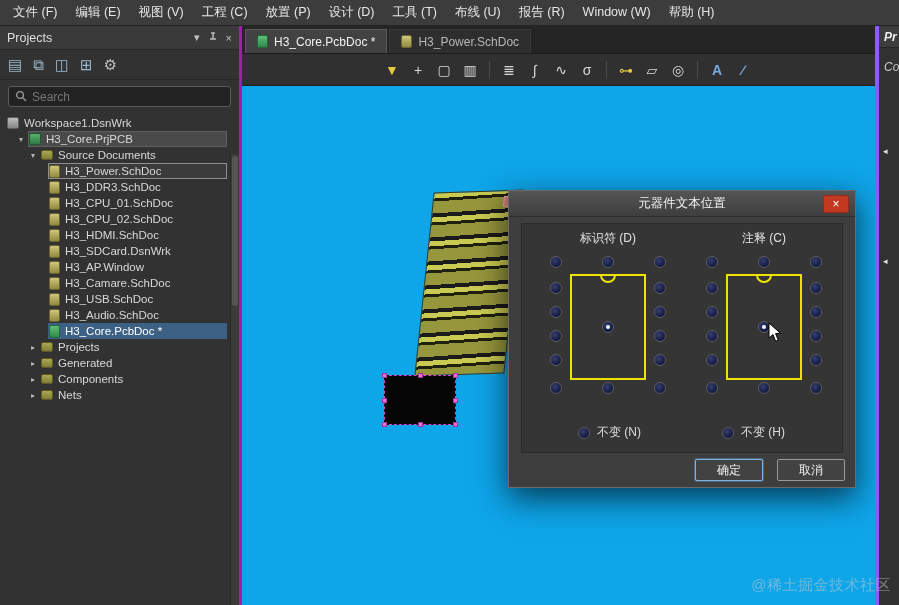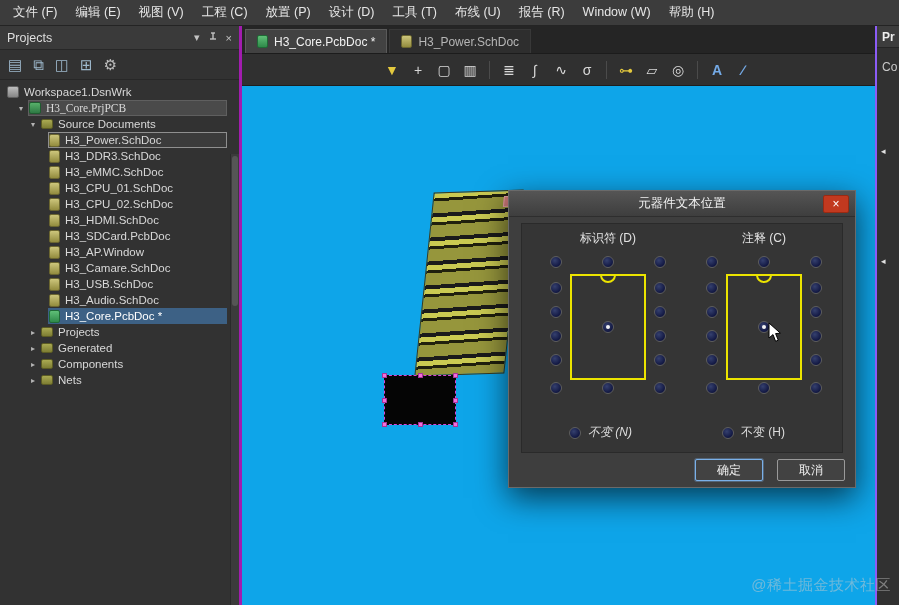--- a/index.html
+++ b/index.html
@@ -37,21 +37,21 @@
               white-space:nowrap; margin-right:12px; cursor:default; }
   .lv0 { padding-left:6px; } .lv1 { padding-left:16px; } .lv2 { padding-left:28px; } .lv3 { padding-left:48px; }
   .arrow { width:10px; margin-right:2px; color:#b4b4b4; font-size:8px; text-align:center; flex:none; }
   .fill { display:flex; align-items:center; gap:5px; height:16px; flex:1; min-width:0; padding:0 3px 0 1px; }
   .t-icon { width:12px; height:12px; border-radius:2px; flex:none; }
   .ic-ws  { background:linear-gradient(#bdbdbd,#868686); border:1px solid #606060; }
   .ic-prj { background:linear-gradient(#57b06a,#2e7a44); border:1px solid #1f5c30; }
   .ic-folder { background:linear-gradient(#aaaa52,#7d7d33); border:1px solid #5c5c24; height:10px; }
   .ic-sch { background:linear-gradient(#cdc67c,#938c3e); border:1px solid #6b6630; width:11px; height:13px; }
   .ic-pcb { background:linear-gradient(#5fbf77,#2f8a4a); border:1px solid #1f6a36; width:11px; height:13px; }
-  .row-soft  .fill { background:#4a4a4a; outline:1px solid #5f5f5f; outline-offset:-1px;font-family:Liberation Serif, serif; }
+  .row-soft  .fill { background:#4a4a4a; outline:1px solid #5f5f5f; outline-offset:-1px; }
   .row-focus .fill { background:#3b3b3b; outline:1px solid #8f8f8f; outline-offset:-1px; }
   .row-selected .fill { background:#3d6185; }
   .row-selected .t-label { color:#ffffff; }
   .vscroll { position:absolute; top:128px; bottom:0; right:0; width:9px; background:#3b3b3b; border-left:1px solid #2a2a2a; }
   .vscroll .thumb { position:absolute; top:2px; left:1px; right:1px; height:150px; background:#555555; border-radius:3px; }
 
   
   .main { position:absolute; top:26px; left:242px; right:24px; bottom:0; display:flex; flex-direction:column; background:#282828; }
   .tabbar { height:28px; background:#252525; border-bottom:1px solid #1c1c1c; display:flex; align-items:flex-end; padding-left:3px; }
   .tab { height:24px; display:flex; align-items:center; gap:6px; padding:0 11px; font-size:12px; margin-right:2px; cursor:default; }
@@ -99,29 +99,29 @@
            background:radial-gradient(circle at 38% 35%, #35406e 0%, #141a45 65%, #0c1030 100%);
            border:1px solid #5d5d5d; }
   .radio.sel::after { content:""; position:absolute; left:3px; top:3px; width:4px; height:4px; border-radius:50%; background:#f2f2f2; }
   .r-c1{left:2px;} .r-c2{left:54px;} .r-c3{left:106px;}
   .r-r0{top:26px;} .r-r1{top:52px;} .r-r2{top:76px;} .r-r3{top:100px;} .r-r4{top:124px;} .r-r5{top:152px;}
   .r-ctr{left:54px; top:91px;}
   .chip { position:absolute; left:22px; top:44px; width:76px; height:106px; border:2px solid #ece400; overflow:hidden; }
   .chip .notch { position:absolute; top:-9px; left:50%; transform:translateX(-50%); width:16px; height:16px;
                  border-radius:50%; background:#353535; border:2px solid #ece400; }
   .opt { position:absolute; top:200px; display:flex; align-items:center; gap:7px; color:#dcdcdc; font-size:12px; }
-  .opt1 { left:47px;font-style:italic; } .opt2 { left:200px; }
+  .opt1 { left:56px; } .opt2 { left:200px; }
   .opt .radio { position:static; flex:none; }
   .dlg-buttons { position:absolute; right:10px; bottom:6px; display:flex; gap:14px; }
   .btn { height:22px; padding:0 21px; background:#424242; border:1px solid #9a9a9a; border-radius:2px;
          color:#efefef; font-size:12px; display:flex; align-items:center; justify-content:center; cursor:default; }
   .btn.primary { border-color:#7ab0e8; box-shadow:0 0 0 1px rgba(122,176,232,.35); }
 
   
-  .right-strip { position:absolute; top:26px; right:0; width:24px; bottom:0; background:#313131; border-left:2px solid #8b5cf6; z-index:2; }
+  .right-strip { position:absolute; top:26px; right:0; width:24px; bottom:0; background:#313131; border-left:4px solid #8b5cf6; z-index:2;font-style:italic; }
   .rs-header { height:22px; background:#3d3d3d; border-bottom:1px solid #252525; color:#ededed;
                font-size:12px; font-weight:bold; display:flex; align-items:center; padding-left:5px; overflow:hidden; }
   .rs-item { margin-top:12px; padding-left:5px; color:#c9c9c9; font-size:12px; overflow:hidden; }
   .rs-arrow { position:absolute; left:4px; color:#e2e2e2; font-size:9px; }
   .rs-a1 { top:120px; } .rs-a2 { top:230px; }
 
   
   .cursor { position:absolute; left:768px; top:322px; z-index:20; }
   .watermark { position:absolute; right:8px; bottom:10px; z-index:30; color:rgba(205,205,205,.5);
                font-size:15px; letter-spacing:.5px; }
@@ -160,20 +160,31 @@
   </div>
 
   <div class="panel-toolbar">
     <span class="ptb-icon">▤</span>
     <span class="ptb-icon">⧉</span>
     <span class="ptb-icon">◫</span>
     <span class="ptb-icon">⊞</span>
     <span class="ptb-icon gear">⚙</span>
   </div>
 
+  <div class="search-row">
+    <div class="search-box">
+      <span>
+        <svg width="12" height="12" viewBox="0 0 12 12">
+            <circle cx="5" cy="5" r="3.4" fill="none" stroke="#9a9a9a" stroke-width="1.3"></circle>
+            <line x1="7.8" y1="7.8" x2="11" y2="11" stroke="#9a9a9a" stroke-width="1.3"></line>
+          </svg>
+      </span>
+      <input type="text" placeholder="Search" style="">
+    </div>
+  </div>
 
   <div class="tree">
     <div class="tree-row lv0">
       <span class="fill">
           <span class="t-icon ic-ws"></span>
           <span class="t-label">Workspace1.DsnWrk</span>
         </span>
     </div>
     <div class="tree-row lv1 row-soft">
       <span class="arrow">▾</span>
@@ -197,45 +208,39 @@
     </div>
     <div class="tree-row lv3">
       <span class="fill">
           <span class="t-icon ic-sch"></span>
           <span class="t-label">H3_DDR3.SchDoc</span>
         </span>
     </div>
     <div class="tree-row lv3">
       <span class="fill">
           <span class="t-icon ic-sch"></span>
-          <span class="t-label">H3_eMMC.SchDoc</span>
-        </span>
-    </div>
-    <div class="tree-row lv3">
-      <span class="fill">
-          <span class="t-icon ic-sch"></span>
           <span class="t-label">H3_CPU_01.SchDoc</span>
         </span>
     </div>
     <div class="tree-row lv3">
       <span class="fill">
           <span class="t-icon ic-sch"></span>
           <span class="t-label">H3_CPU_02.SchDoc</span>
         </span>
     </div>
     <div class="tree-row lv3">
       <span class="fill">
           <span class="t-icon ic-sch"></span>
           <span class="t-label">H3_HDMI.SchDoc</span>
         </span>
     </div>
     <div class="tree-row lv3">
       <span class="fill">
           <span class="t-icon ic-sch"></span>
-          <span class="t-label">H3_SDCard.PcbDoc</span>
+          <span class="t-label">H3_SDCard.DsnWrk</span>
         </span>
     </div>
     <div class="tree-row lv3">
       <span class="fill">
           <span class="t-icon ic-sch"></span>
           <span class="t-label">H3_AP.Window</span>
         </span>
     </div>
     <div class="tree-row lv3">
       <span class="fill">

